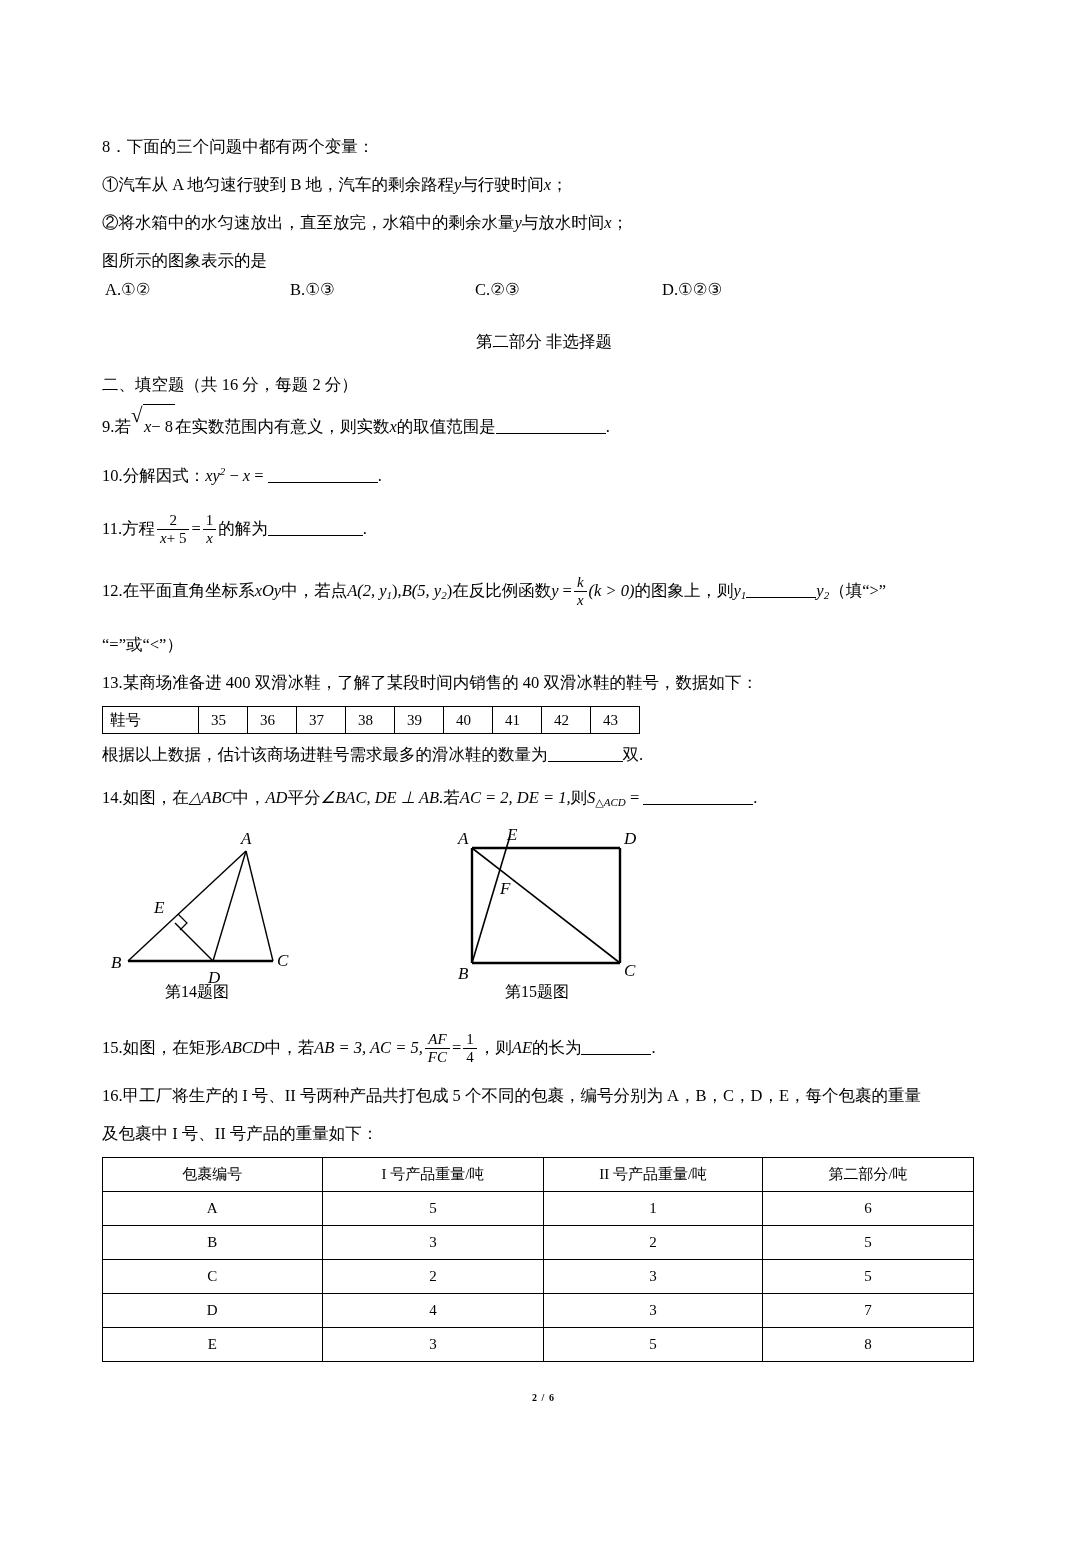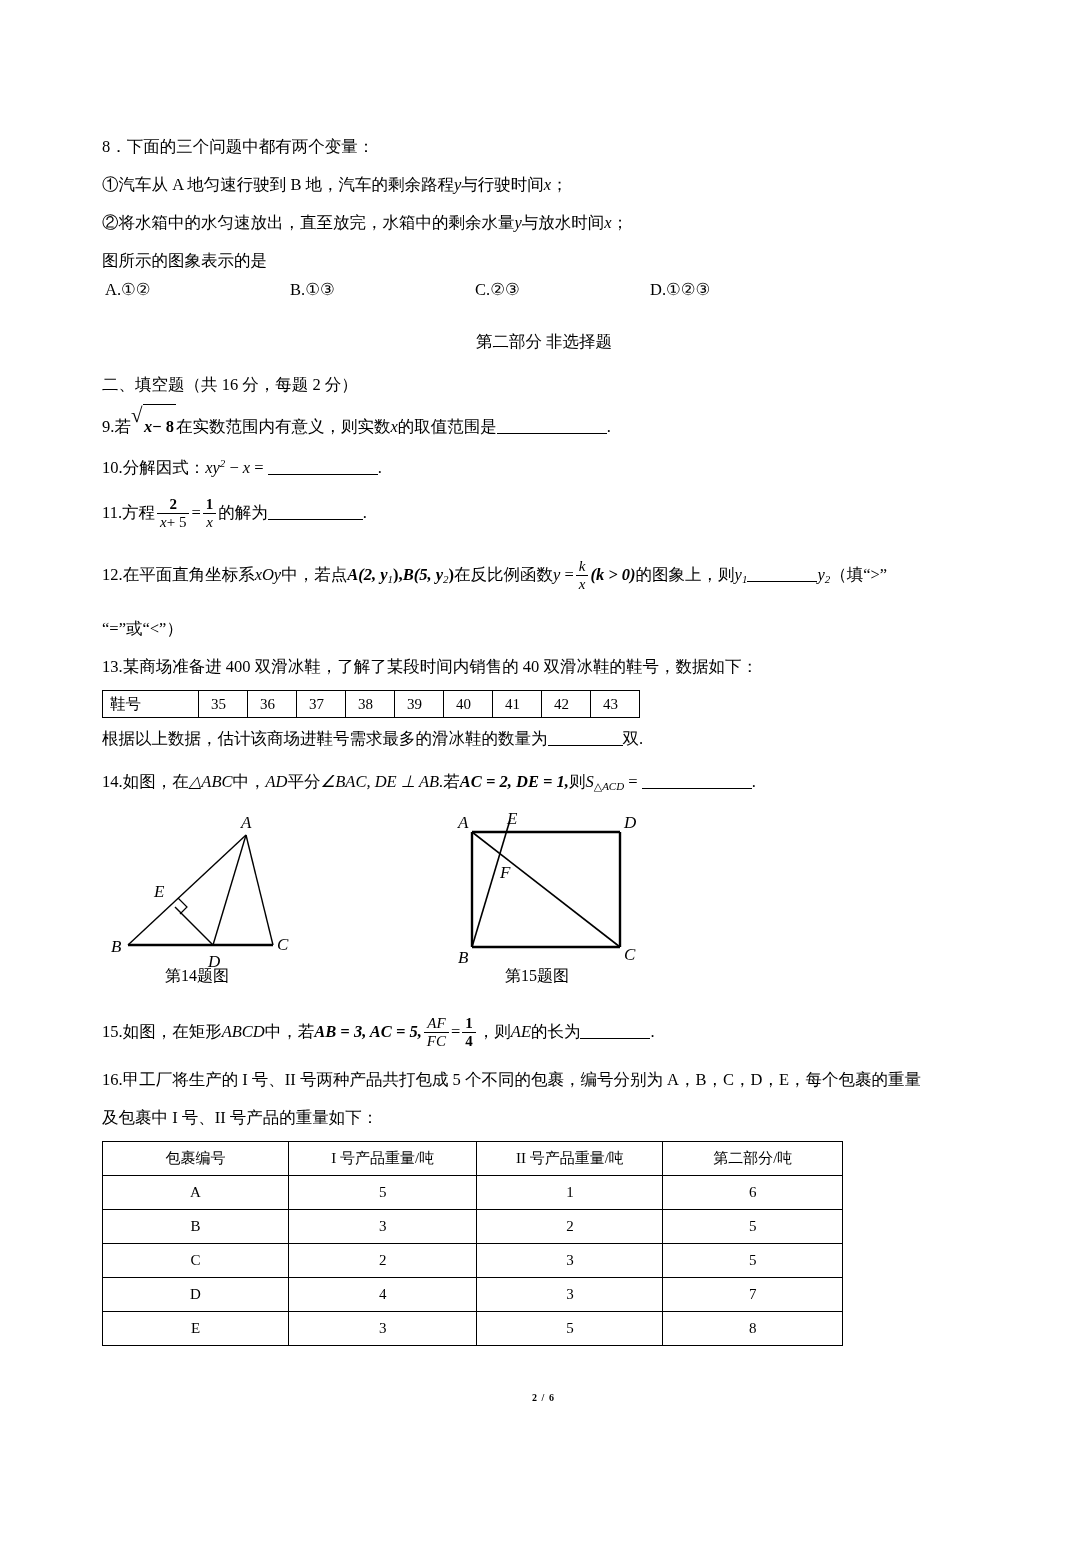--- a/index.html
+++ b/index.html
@@ -24,21 +24,21 @@
     left: 102px;
     top: 128px;
     width: 884px;
   }
   .ln {
     font-size: 16.5px;
     line-height: 38px;
     white-space: nowrap;
   }
   .mi { font-style: italic; font-family: "Liberation Serif", serif; }
-  .mb { font-weight: bold; }
+  .mb { font-weight: normal; }
   .sub { font-size: 11px; vertical-align: -0.28em; font-style: italic;}
   .sup { font-size: 11px; vertical-align: 0.55em; font-style: italic;}
   .blank-l { display:inline-block; border-bottom: 1px solid #000; height: 14px; vertical-align: -2px;}
   .b110 { width: 110px; }
   .b95  { width: 95px; }
   .b75  { width: 75px; }
   .b70  { width: 70px; }
 
   
   .frac {
@@ -77,21 +77,21 @@
     font-family: "Liberation Serif", serif;
   }
 
   
   #shoe-table { margin-top: 4px; }
   #shoe-table td { height: 26px; padding: 0 2px; }
   #shoe-table td.hdr { width: 86px; text-align: left; padding-left: 7px; font-size: 15.5px; }
   #shoe-table td.val { width: 34px; text-align: left; padding-left: 12px; }
 
   
-  #pkg-table { width: 741px; margin-top: 4px; }
+  #pkg-table { width: 872px; margin-top: 4px; }
   #pkg-table td { height: 31px; font-size: 15px; }
   #pkg-table td.c0 { width: 223px; }
   #pkg-table td.c1 { width: 225px; }
   #pkg-table td.c2 { width: 222px; }
   #pkg-table td.c3 { width: 214px; }
 
   
   .figs { position: relative; height: 195px; }
   .figcap { position: absolute; font-size: 16px; }
 
@@ -122,31 +122,31 @@
       <span>②将水箱中的水匀速放出，直至放完，水箱中的剩余水量</span><span class="mi">y</span><span>与放水时间</span><span class="mi">x</span><span>；</span>
     </div>
 
 
     <div class="ln">图所示的图象表示的是</div>
 
     <div class="options">
       <span class="opt" style="left:3px;">A.①②</span>
       <span class="opt" style="left:188px;">B.①③</span>
       <span class="opt" style="left:373px;">C.②③</span>
-      <span class="opt" style="left:548px;">D.①②③</span>
+      <span class="opt" style="left:560px;">D.①②③</span>
     </div>
 
     <div class="ln center" style="line-height:48px;">第二部分  非选择题</div>
     <div class="ln">二、填空题（共 16 分，每题 2 分）</div>
 
     <div class="ln" style="line-height:44px;">
       <span>9.若</span><span class="sqrt"><span class="rad">√</span><span class="bar mb"><span class="mi">x</span><span>− 8</span></span></span><span>在实数范围内有意义，则实数</span><span class="mi">x</span><span>的取值范围是</span><span class="blank-l b110"></span><span>.</span>
     </div>
 
-    <div class="ln" style="line-height:29px;">
+    <div class="ln" style="line-height:44px;">
       <span>10.分解因式：</span><span class="mi">x</span><span class="mi">y</span><span class="sup">2</span> <span>−</span> <span class="mi">x</span> <span>=</span> <span class="blank-l b110"></span><span>.</span>
     </div>
 
     <div class="ln" style="line-height:62px;">
       <span>11.方程</span><span class="frac"><span class="num mb">2</span><span class="den"><span class="mi">x</span><span>+ 5</span></span></span><span>=</span><span class="frac"><span class="num mb">1</span><span class="den mi">x</span></span><span>的解为</span><span class="blank-l b95"></span><span>.</span>
     </div>
 
     <div class="ln" style="line-height:62px;">
       <span>12.在平面直角坐标系</span><span class="mi">xOy</span><span>中，若点</span><span class="mi mb">A(2, y</span><span class="sub">1</span><span class="mb">),</span><span class="mi mb">B(5, y</span><span class="sub">2</span><span class="mb">)</span><span>在反比例函数</span><span class="mi">y</span> <span>=</span><span class="frac"><span class="num mi">k</span><span class="den mi">x</span></span><span class="mi mb">(k &gt; 0)</span><span>的图象上，则</span><span class="mi">y</span><span class="sub">1</span><span class="blank-l b70"></span><span class="mi">y</span><span class="sub">2</span><span>（填“&gt;”</span>
     </div>

